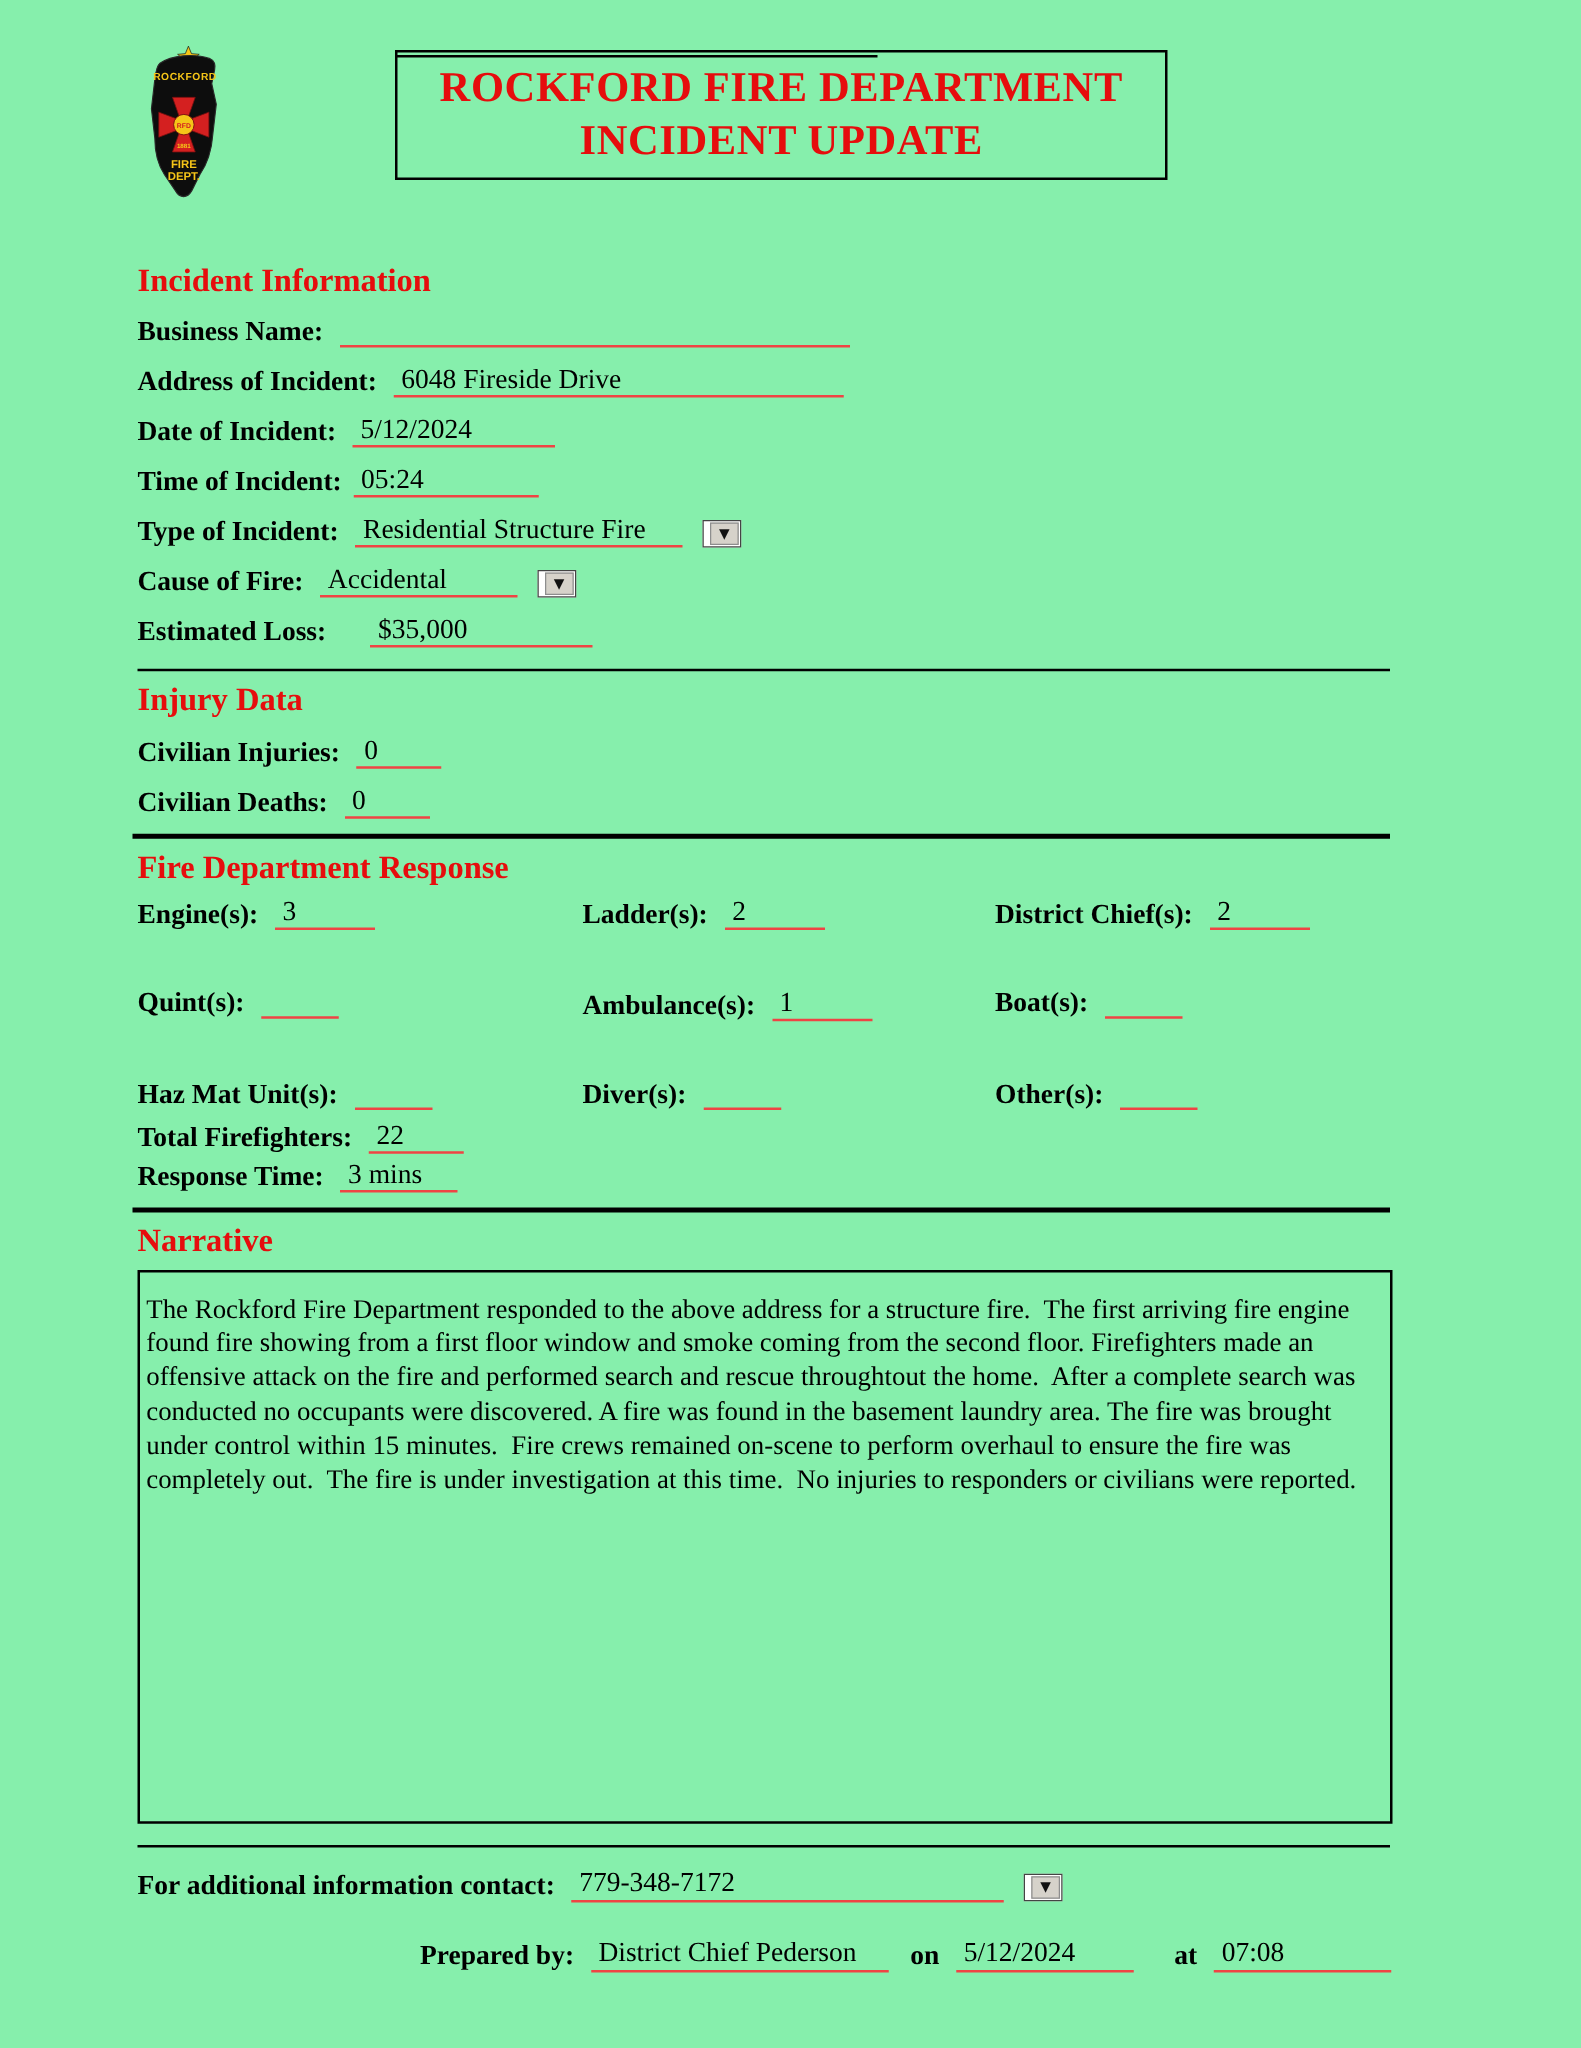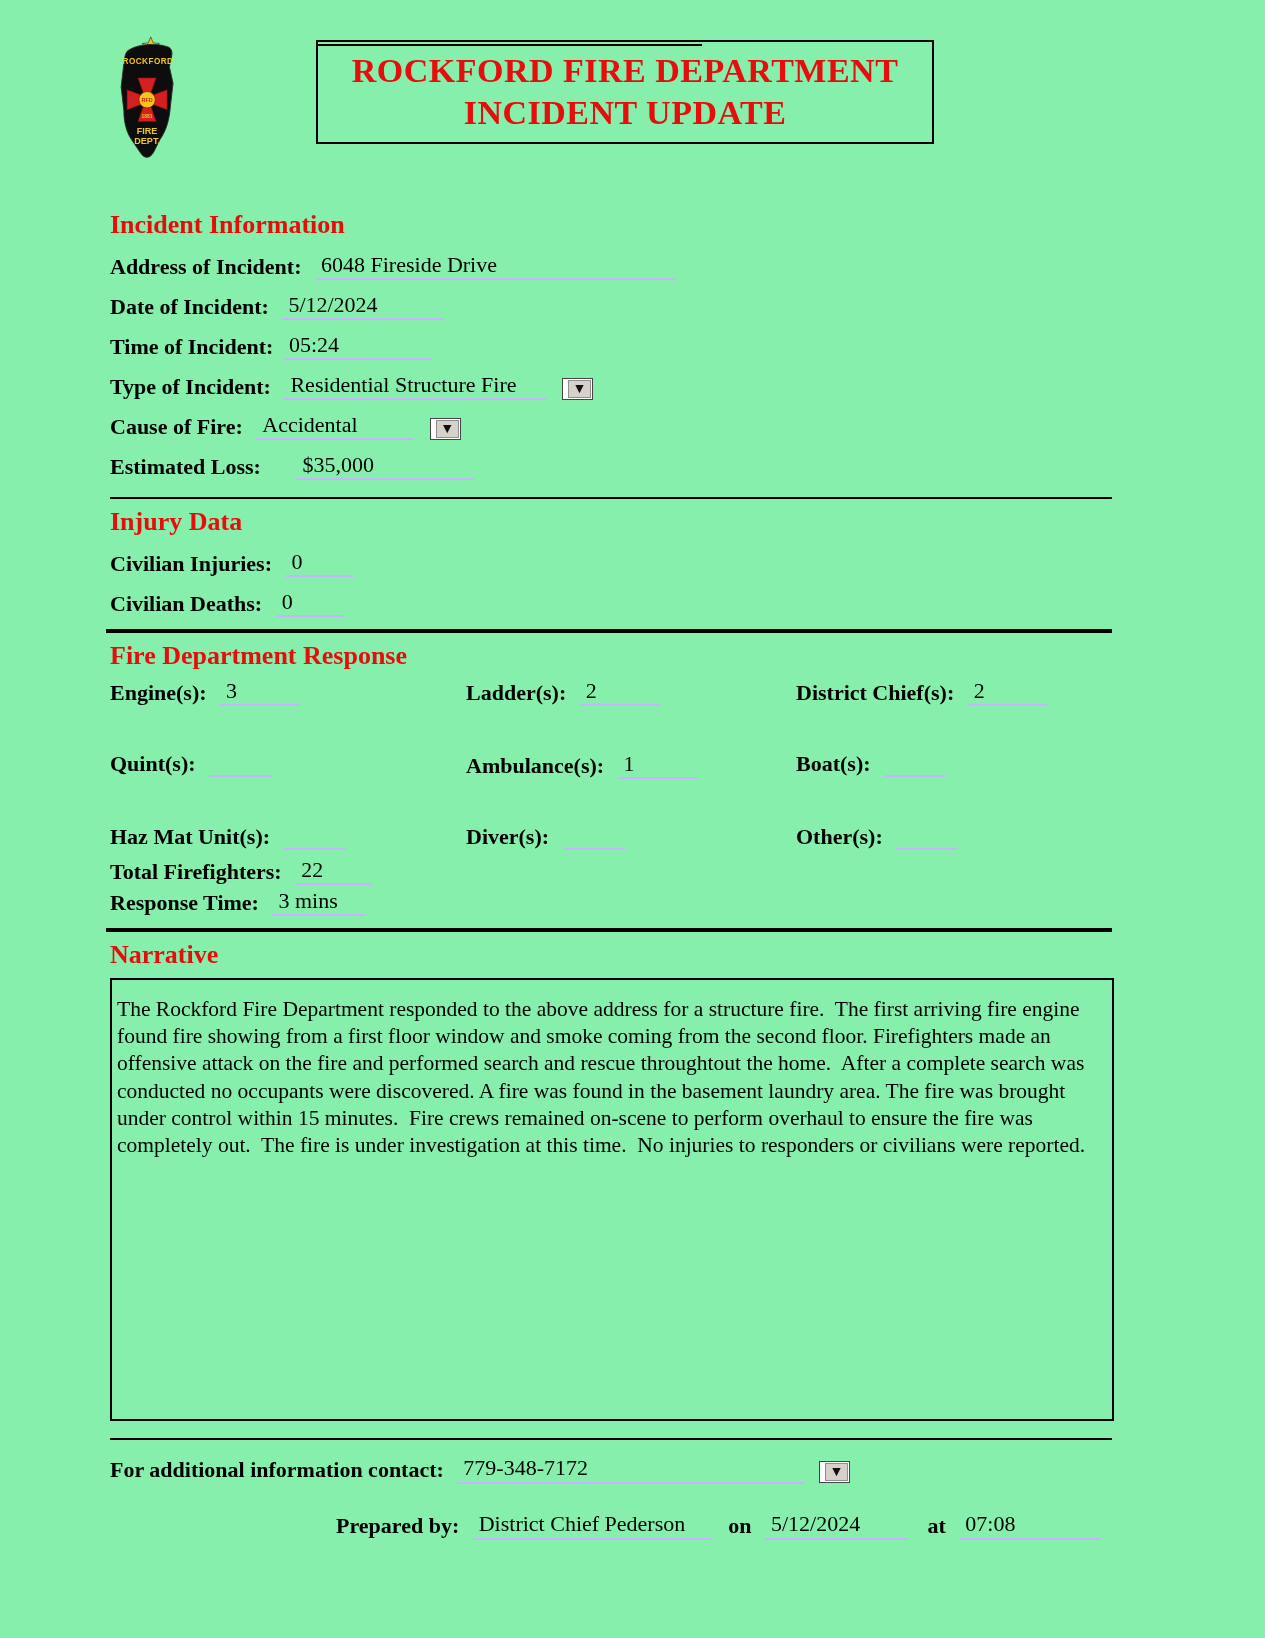--- a/index.html
+++ b/index.html
@@ -25,21 +25,21 @@
     color:#e60d0d;font-weight:bold;font-size:34px;line-height:42px;letter-spacing:.5px;
   }
   
   .content{margin-left:110px;width:1002px;}
   .section-heading{
     color:#e60d0d;font-weight:bold;font-size:26px;line-height:30px;margin:0;
   }
   .field-row{margin-top:11px;font-size:22px;line-height:27px;white-space:nowrap;}
   .lbl{font-weight:bold;}
   .uv{
-    display:inline-block;border-bottom:2px solid #c4b5fd;
+    display:inline-block;border-bottom:2px solid #ef4444;
     padding:0 4px 0 6px;margin-left:8px;vertical-align:bottom;min-height:25px;
   }
   .uv.nogap{margin-left:4px;}
   
   .w-bn{width:398px;}
   .w-addr{width:350px;}
   .w-date{width:152px;}
   .w-time{width:138px;}
   .w-type{width:252px;}
   .w-cause{width:148px;}
@@ -115,20 +115,24 @@
     <div class="title-box">
       <div class="title-line">ROCKFORD FIRE DEPARTMENT</div>
       <div class="title-line">INCIDENT UPDATE</div>
     </div>
   </div>
 
   <div class="content">
 
     <h2 class="section-heading">Incident Information</h2>
 
+    <div class="field-row">
+      <span class="lbl">Business Name:</span>
+      <span class="uv w-bn"></span>
+    </div>
 
     <div class="field-row">
       <span class="lbl">Address of Incident:</span>
       <span class="uv w-addr">6048 Fireside Drive</span>
     </div>
 
     <div class="field-row">
       <span class="lbl">Date of Incident:</span>
       <span class="uv w-date">5/12/2024</span>
     </div>
@@ -234,18 +238,18 @@
       <span class="lbl">For additional information contact:</span>
       <span class="uv w-contact">779-348-7172</span>
       <span class="dd"><span class="btn">▼</span></span>
     </div>
 
     <div class="prepared-row">
       <span class="lbl">Prepared by:</span>
       <span class="uv w-pname">District Chief Pederson</span>
       <span class="lbl gap-l">on</span>
       <span class="uv w-pdate">5/12/2024</span>
-      <span class="lbl" style="margin-left:15px;">at</span>
+      <span class="lbl" style="margin-left:27px;">at</span>
       <span class="uv w-ptime">07:08</span>
     </div>
 
   </div>
 </div>
 
 </body></html>

